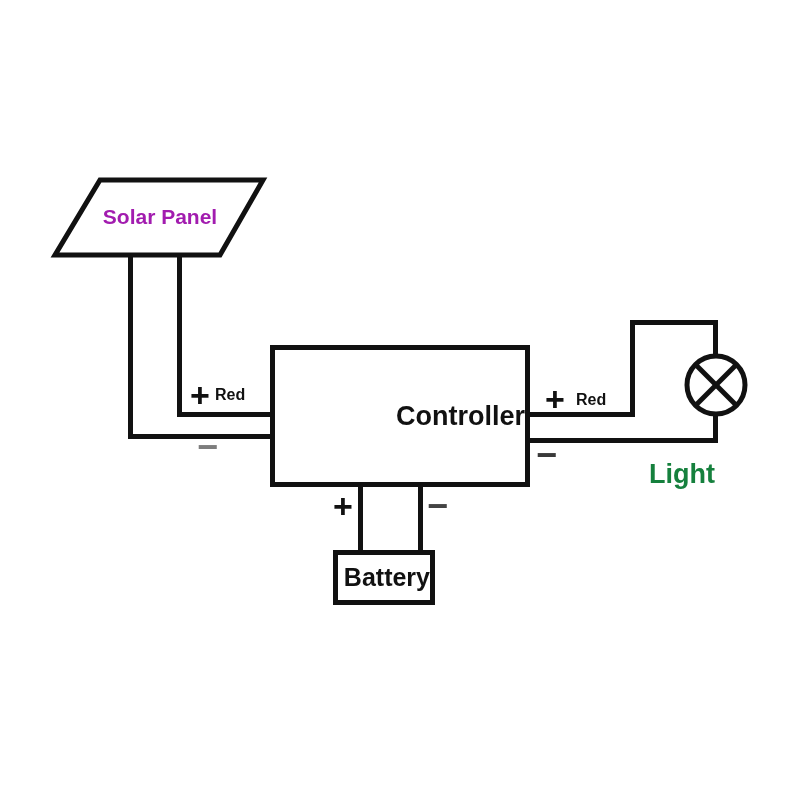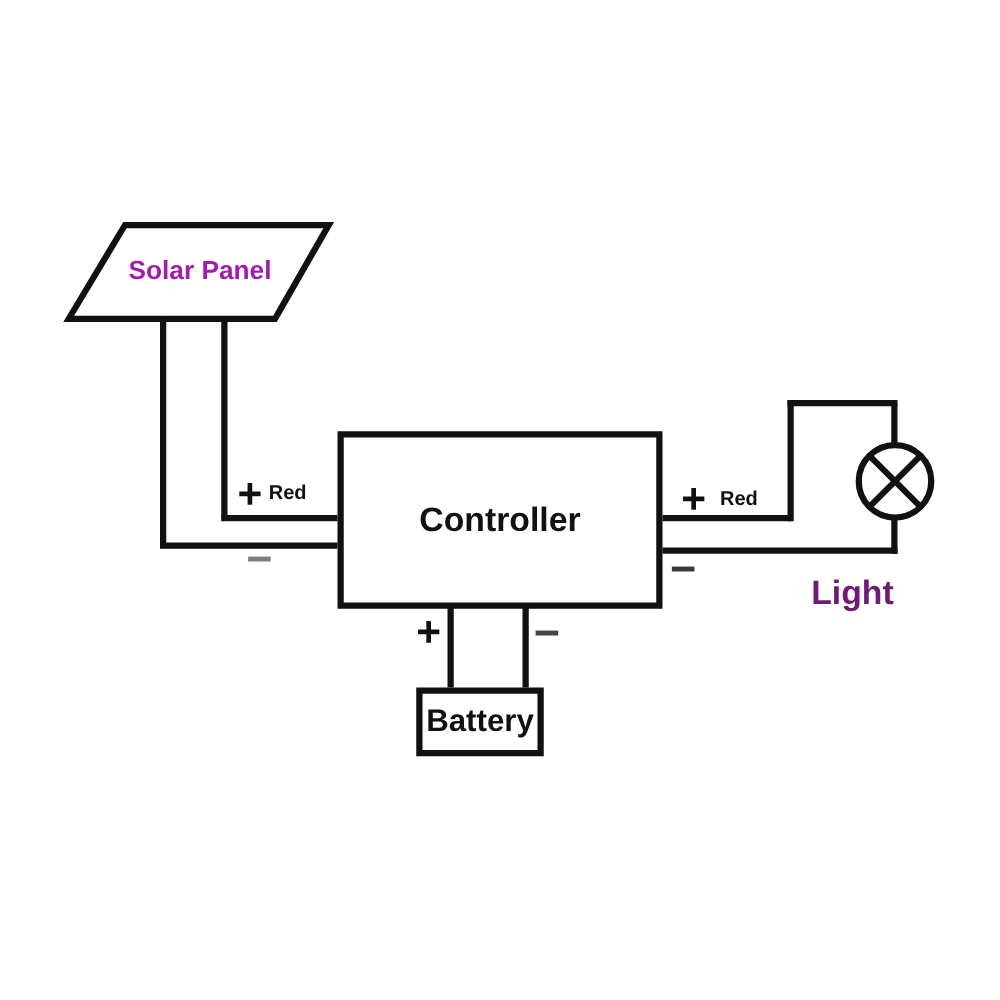--- a/index.html
+++ b/index.html
@@ -22,21 +22,21 @@
   .nub {
     position: absolute;
     background: #111111;
   }
   .box {
     position: absolute;
     background: #ffffff;
     border: 5px solid #111111;
     display: flex;
     align-items: center;
-    justify-content: center;
+    justify-content: flex-end;
     box-sizing: border-box;
   }
   .box-label {
     font-weight: bold;
     color: #111111;
     white-space: nowrap;
   }
   #controller-box { left: 270px; top: 345px; width: 260px; height: 142px; }
   #controller-box .box-label { font-size: 27px; }
   #battery-box { left: 333px; top: 550px; width: 102px; height: 55px; }
@@ -71,21 +71,21 @@
     font-size: 21px;
     font-weight: bold;
     color: #a21caf;
   }
   #lamp-svg { position: absolute; left: 683px; top: 352px; }
   #light-label {
     position: absolute;
     left: 649px; top: 459px;
     font-size: 27px;
     font-weight: bold;
-    color: #701a75;
+    color: #15803d;
   }
 </style>
 </head>
 <body>
 
 <div id="canvas">
 
   <svg id="solar-panel-svg" width="320" height="300" viewBox="0 0 320 300">
     <polygon points="100,180 263,180 220,255 55,255" fill="#ffffff" stroke="#111111" stroke-width="5" stroke-linejoin="miter"></polygon>
   </svg>

